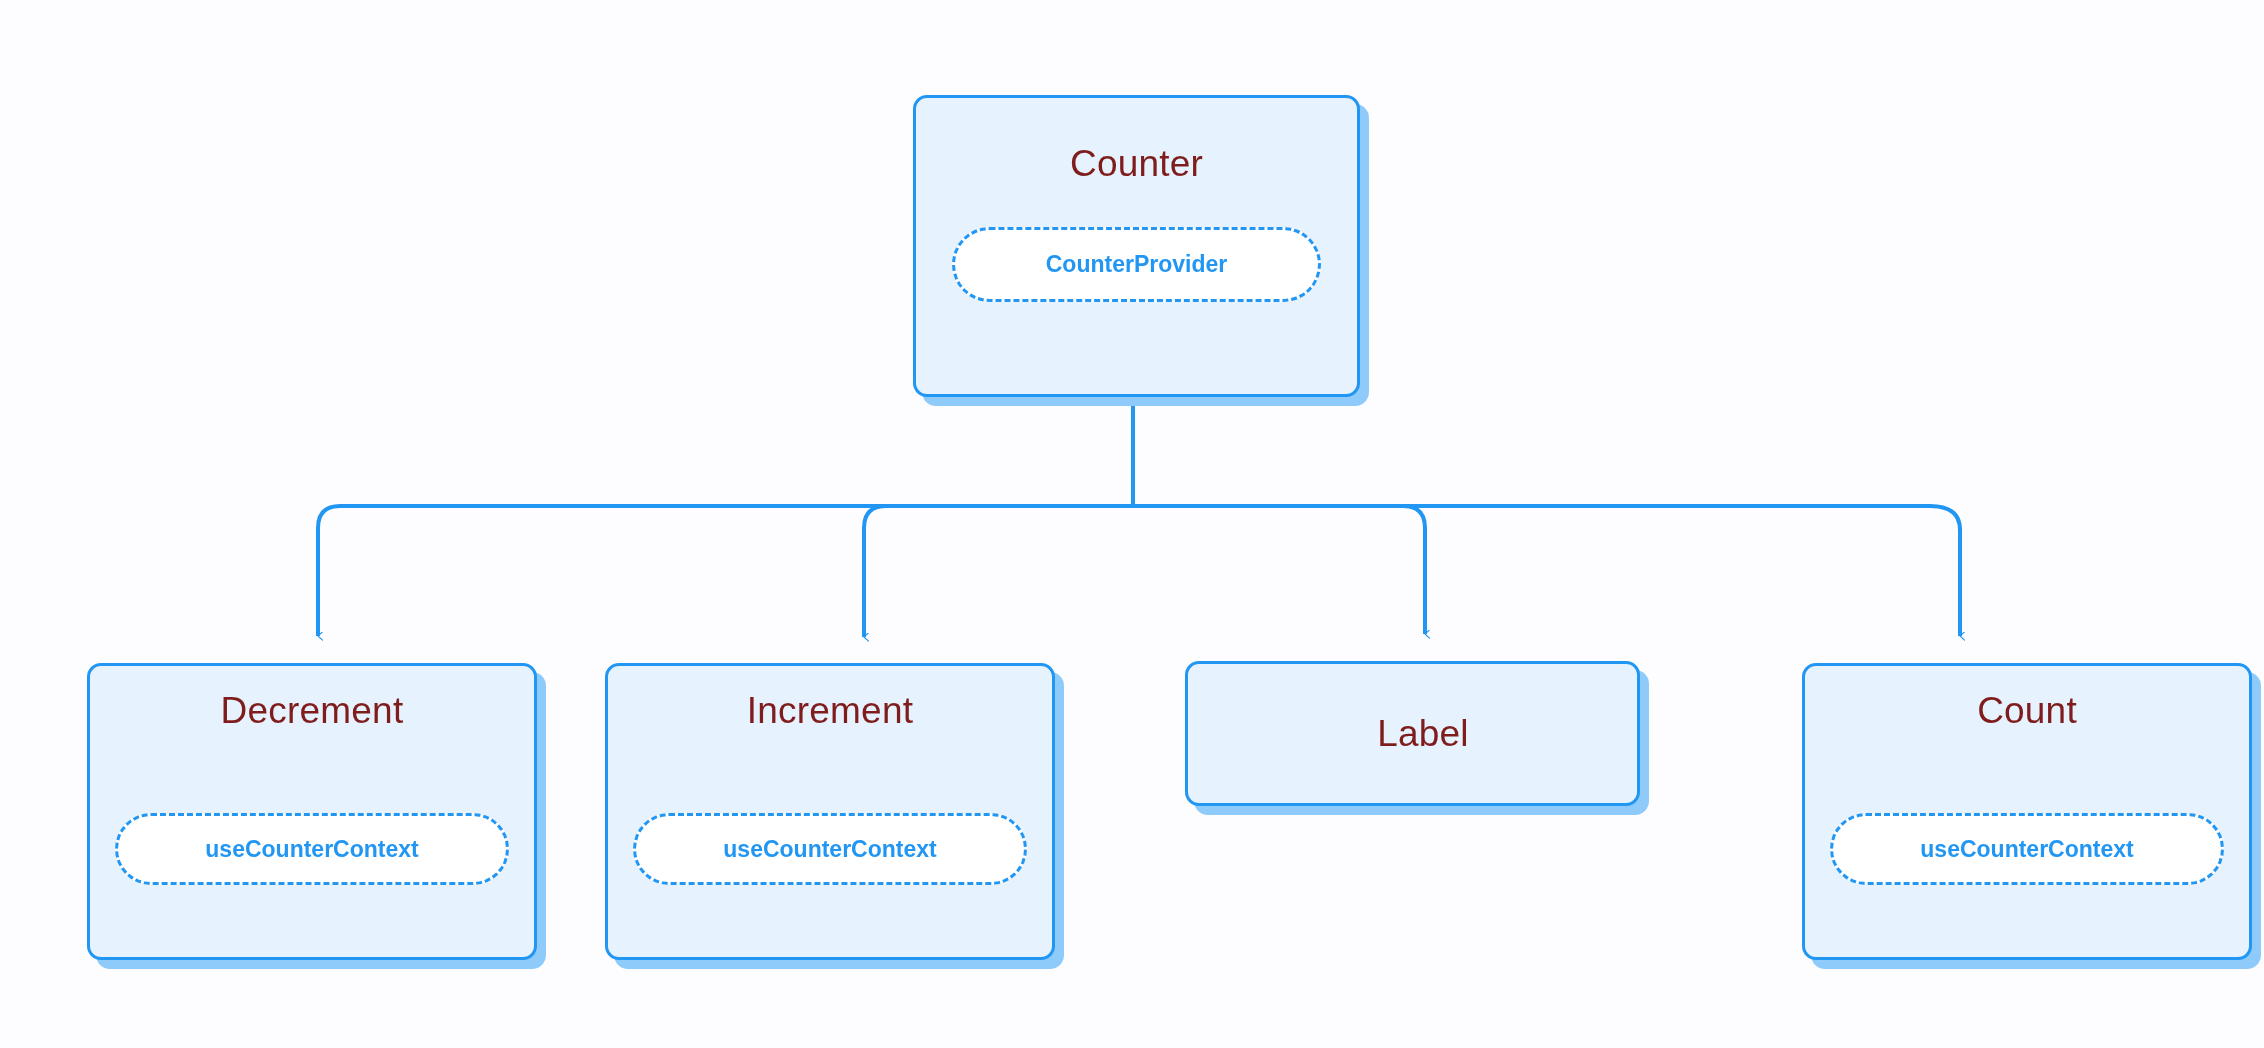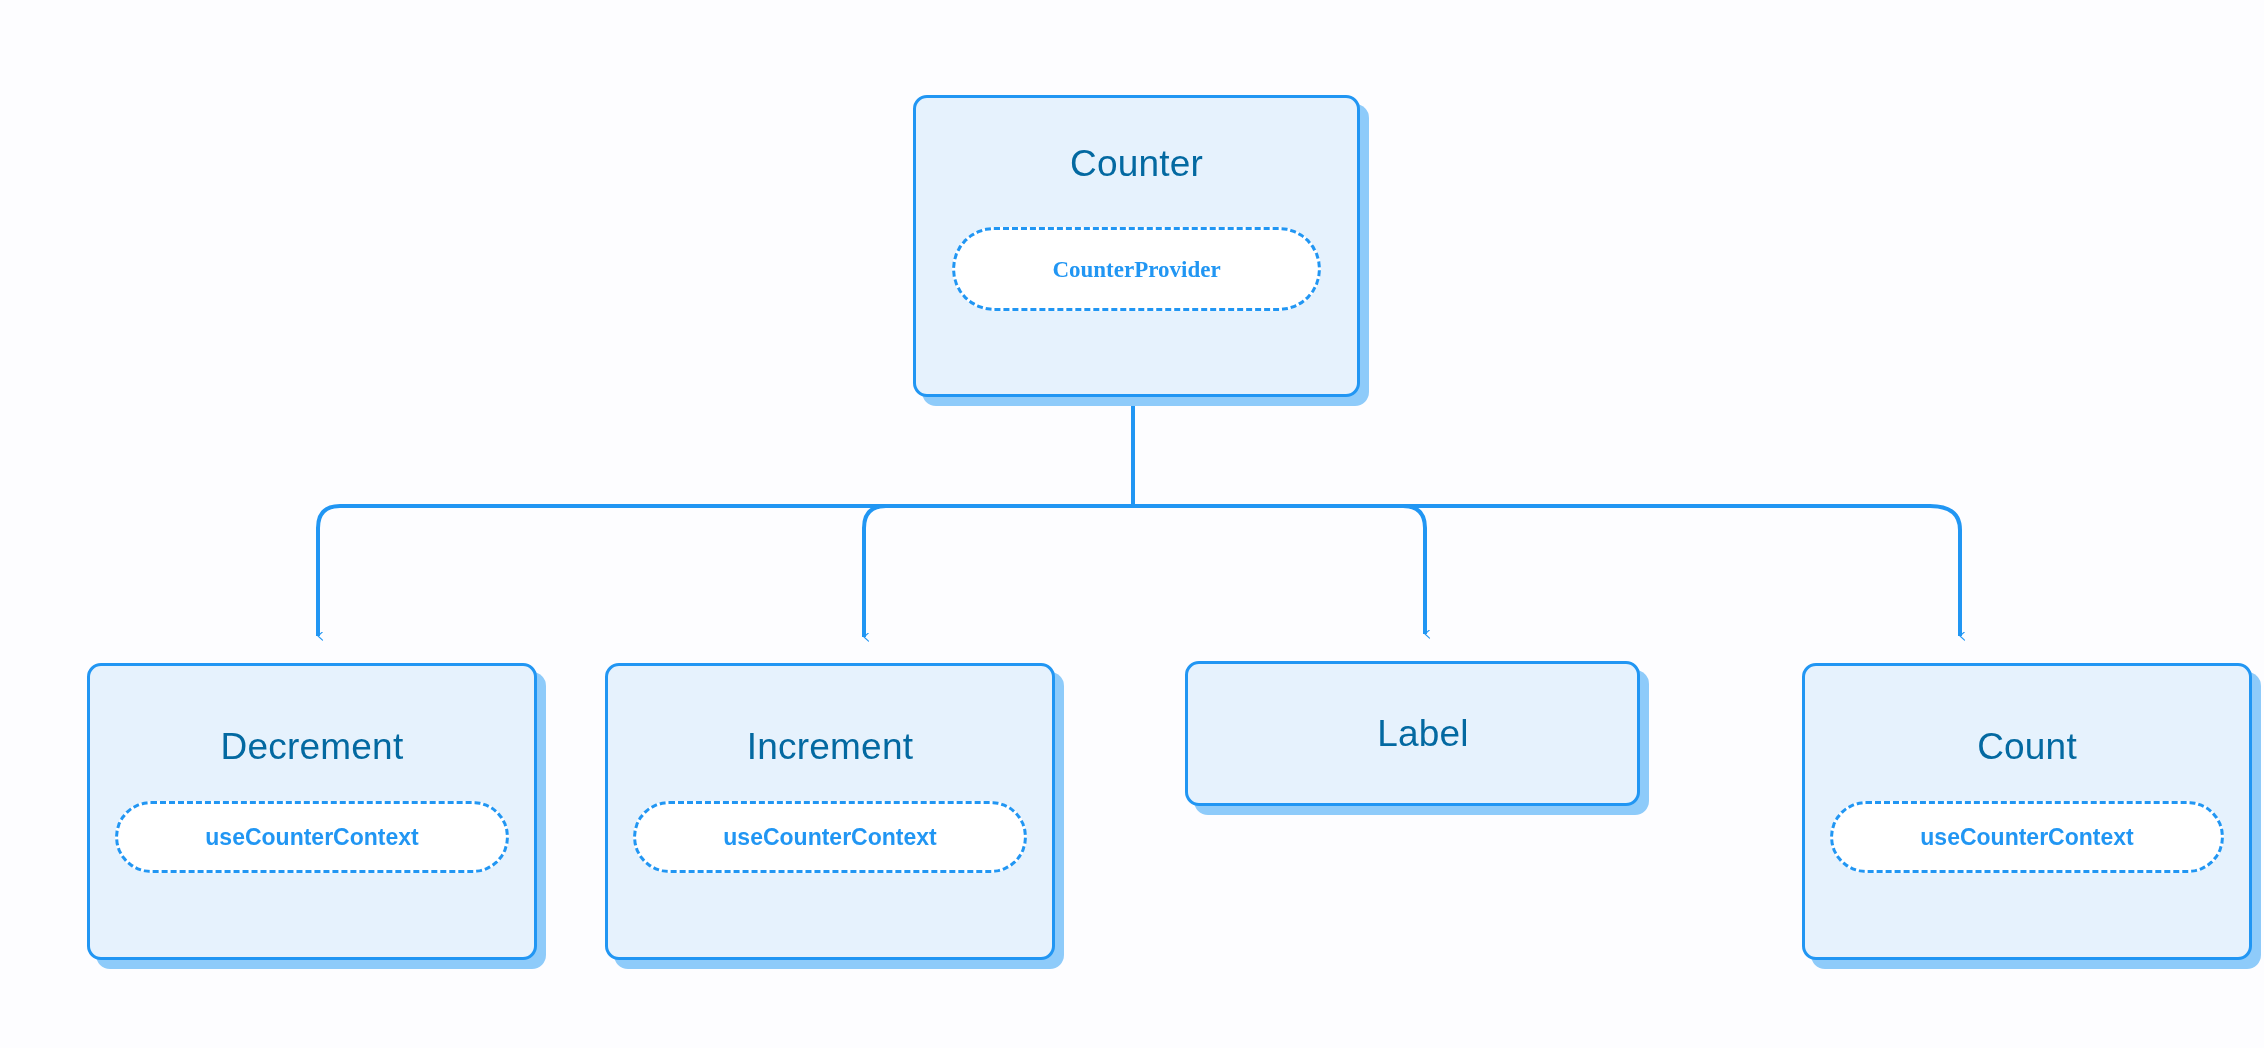--- a/index.html
+++ b/index.html
@@ -37,21 +37,21 @@
     box-sizing: border-box;
     background: #e6f2fd;
     border: 3px solid #2196f3;
     border-radius: 14px;
     box-shadow: 9px 9px 0 0 #8ecbfa;
     display: flex;
     flex-direction: column;
     align-items: center;
   }
   .node-title {
-    color: #0369a1;
+    color: #7f1d1d;
     font-size: 37px;
     font-weight: 400;
     line-height: 1;
     white-space: nowrap;
     letter-spacing: 0.2px;
   }
   .hook {
     box-sizing: border-box;
     background: #ffffff;
     border: 3px dashed #2196f3;
@@ -70,30 +70,30 @@
   #node-counter {
     left: 913px;
     top: 95px;
     width: 447px;
     height: 302px;
     padding-top: 47px;
   }
   #node-counter .hook {
     margin-top: 45px;
     width: 369px;
-    height: 84px;
-    font-family: Liberation Serif, serif;
+    height: 75px;
   }
 
   
   .leaf {
     top: 663px;
     width: 450px;
     height: 297px;
-    padding-top: 62px;
+    padding-top: 26px;
+    gap: 48px;
   }
   .leaf .hook {
     margin-top: 36px;
     width: 394px;
     height: 72px;
   }
   #node-decrement { left: 87px; }
   #node-increment { left: 605px; }
   #node-count     { left: 1802px; text-align: right; }
 

